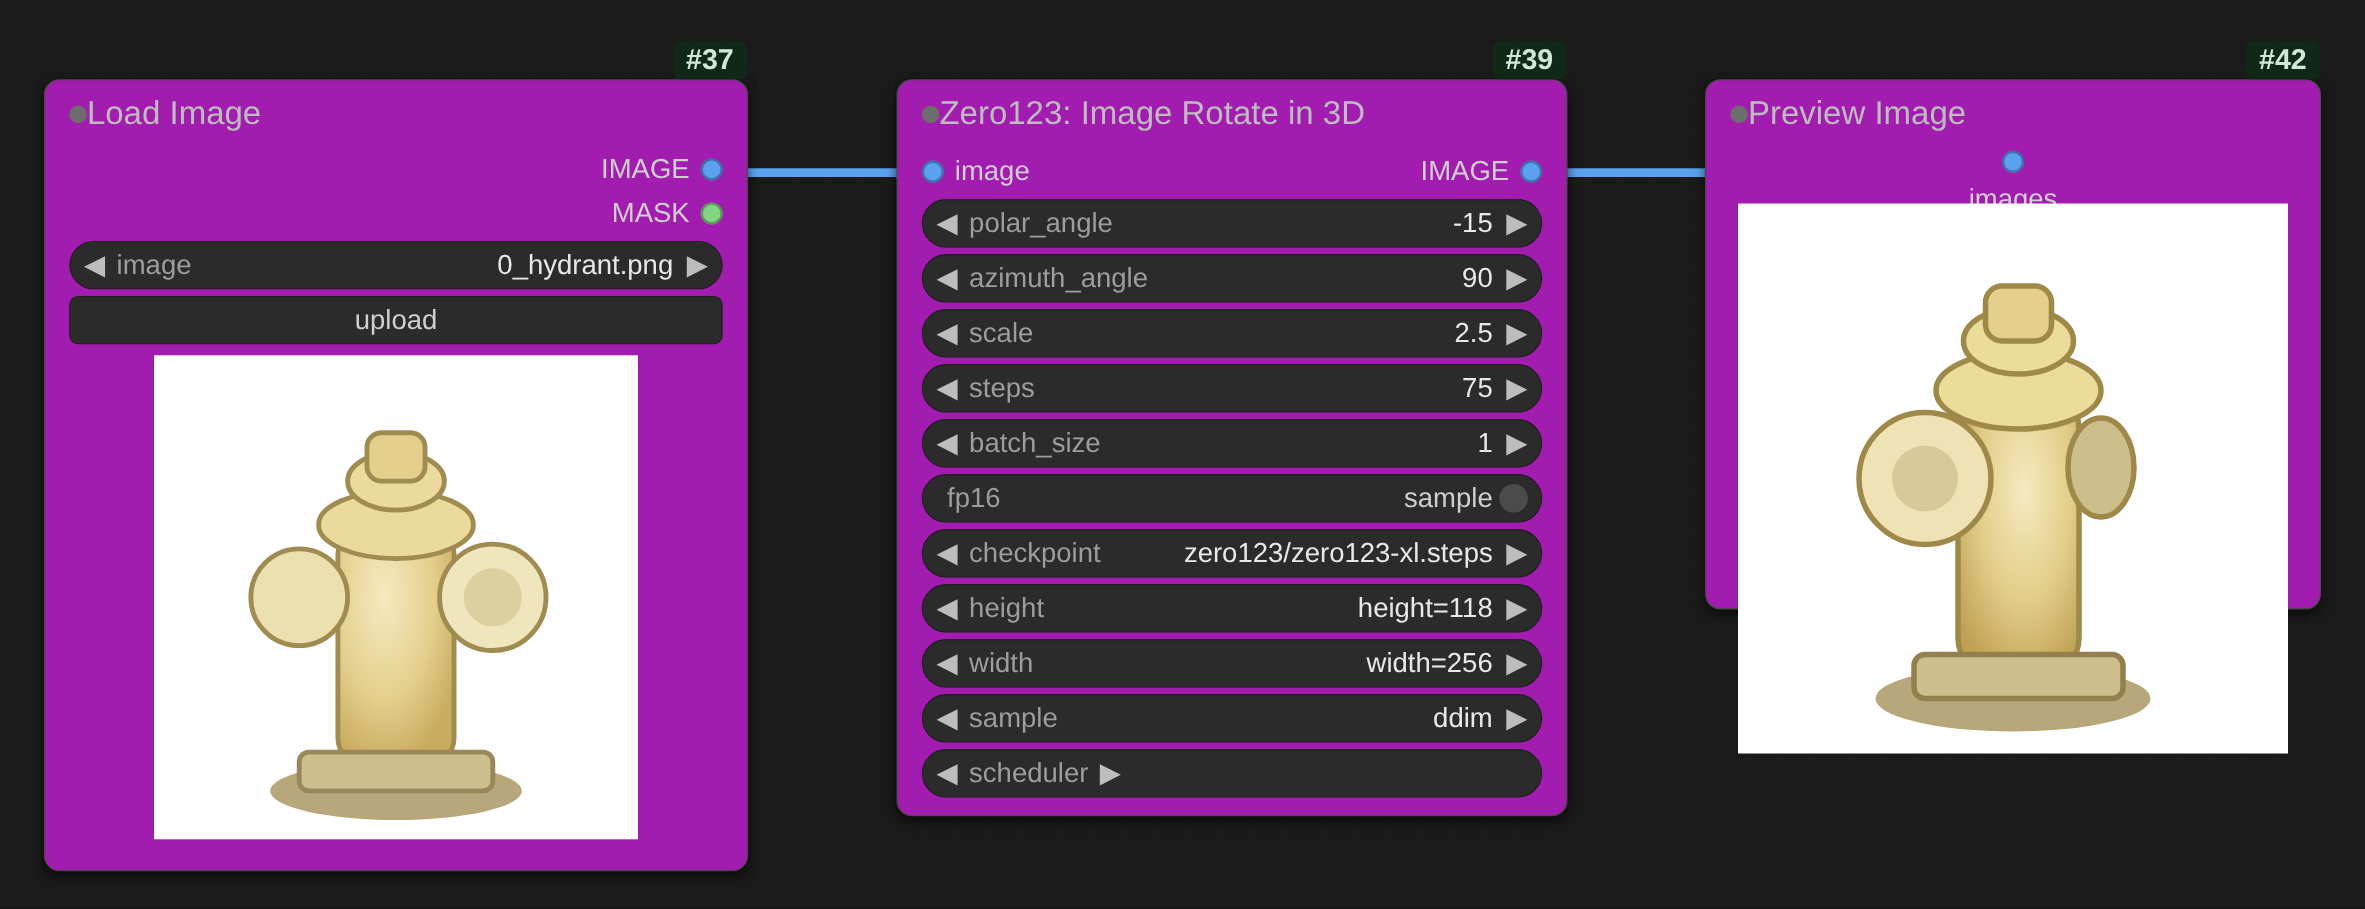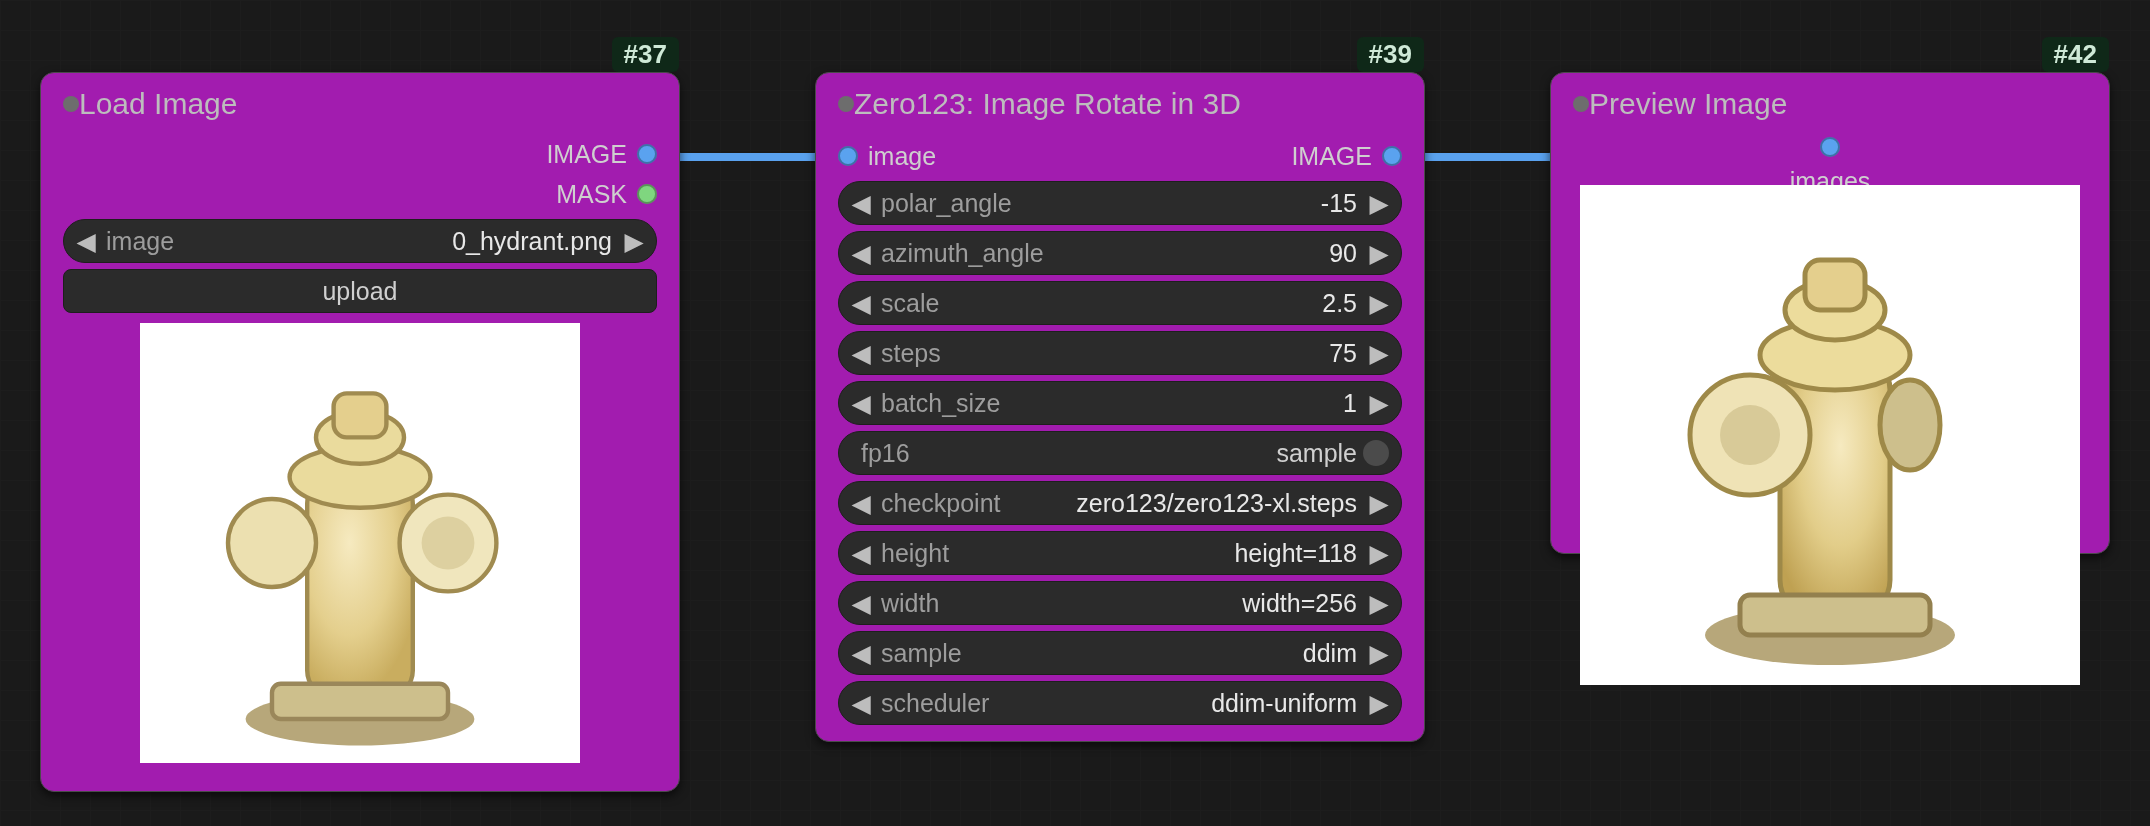--- a/index.html
+++ b/index.html
@@ -306,21 +306,20 @@
   </div>
   <div class="widget">
     <div class="arrow">◀</div>
     <span class="label">sample</span>
     <span class="value">ddim</span>
     <div class="arrow">▶</div>
   </div>
   <div class="widget">
     <div class="arrow">◀</div>
     <span class="label">scheduler</span>
-    <span class="value">ddim-uniform</span>
     <div class="arrow">▶</div>
   </div>
 </div>
 
 <div class="node" style="left:1550px; top:72px; width:560px; height:482px;">
   <div class="node-id-badge">#42</div>
 
   <div class="node-header">
     <div class="status-dot"></div>
     <span>Preview Image</span>

